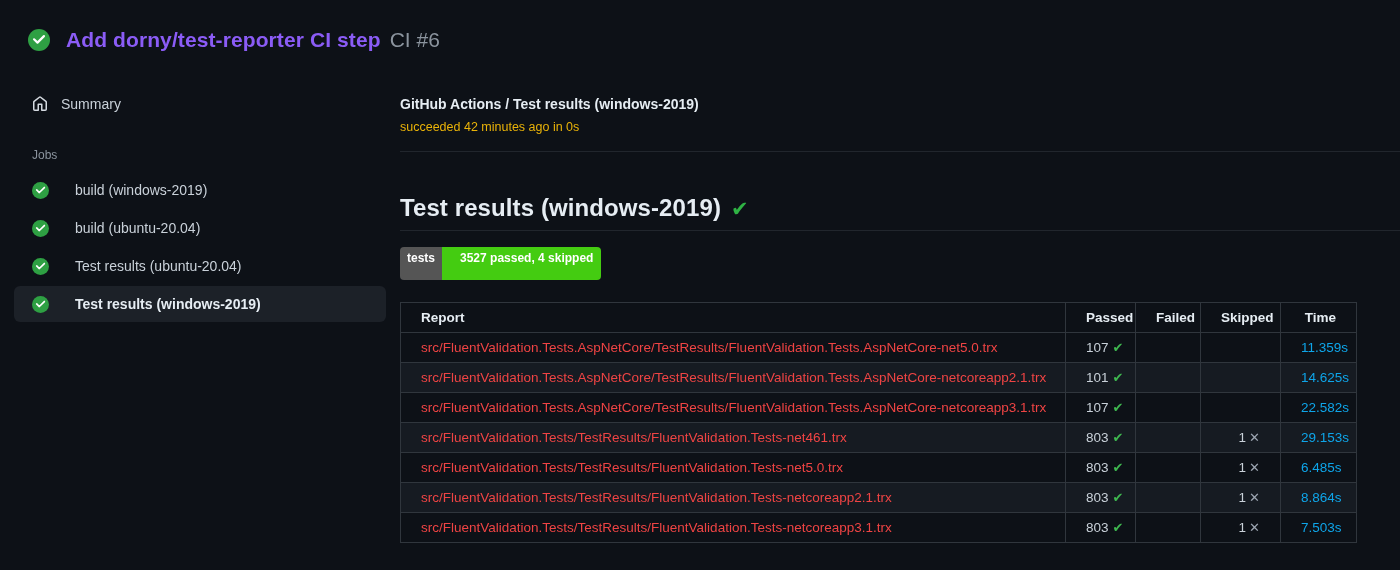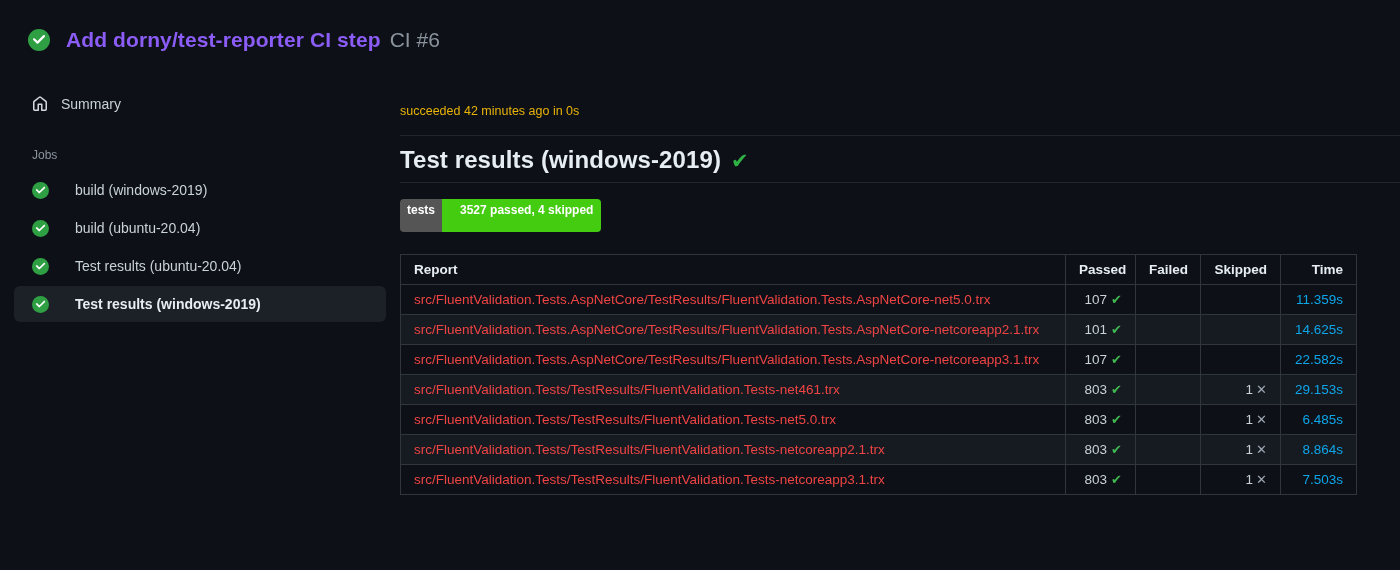--- a/index.html
+++ b/index.html
@@ -49,21 +49,21 @@
     font-weight: bold;
     color: #e6edf3;
   }
 
   .main { flex: 1 1 auto; padding-top: 6px; }
   .run-meta-title { font-weight: bold; color: #e6edf3; font-size: 14px; }
   .run-meta-sub { color: #eab308; font-size: 12.5px; margin-top: 8px; }
   .divider { border: none; border-top: 1px solid #21262d; margin-top: 17px; }
 
   .report-heading {
-    margin-top: 10px;
+    margin-top: 42px;
     font-size: 24px;
     font-weight: bold;
     color: #e6edf3;
     padding-bottom: 8px;
     border-bottom: 1px solid #21262d;
     letter-spacing: 0.1px;
   }
   .heading-check {
     font-family: "DejaVu Sans", sans-serif;
     color: #2fb344;
@@ -85,21 +85,21 @@
 
   table.results {
     border-collapse: collapse;
     table-layout: fixed;
     width: 956px;
     margin-top: 22px;
     font-size: 13.5px;
   }
   .results th, .results td {
     border: 1px solid #30363d;
-    padding: 7px 13px;
+    padding: 7px 20px;
     height: 20px;
     white-space: nowrap;
     overflow: hidden;
   }
   .results th { text-align: left; font-weight: bold; color: #e6edf3; }
   .results th.num, .results td.num { text-align: right; }
   .results tbody tr:nth-child(odd) { background: #0d1117; }
   .results tbody tr:nth-child(even) { background: #161b22; }
   .results a { color: #ef4444; text-decoration: none; }
   .glyph { font-family: "DejaVu Sans", sans-serif; }
@@ -160,20 +160,21 @@
               <circle cx="8" cy="8" r="8" fill="#2ea043"></circle>
               <path d="M11.6 5.2 L6.9 9.9 L4.4 7.5" fill="none" stroke="#ffffff" stroke-width="1.6" stroke-linecap="round" stroke-linejoin="round"></path>
             </svg>
             <span>Test results (windows-2019)</span>
           </li>
         </ul>
     </nav>
 
     <main class="main">
       <div class="run-meta">
+        <div class="run-meta-title">GitHub Actions / Test results (windows-2019)</div>
         <div class="run-meta-sub">succeeded 42 minutes ago in 0s</div>
       </div>
 
       <hr class="divider">
 
       <h2 class="report-heading"><span>Test results (windows-2019)</span><span class="heading-check glyph">✔</span></h2>
 
       <div class="badge">
         <span class="badge-label">tests</span>
         <span class="badge-value">3527 passed, 4 skipped</span>

